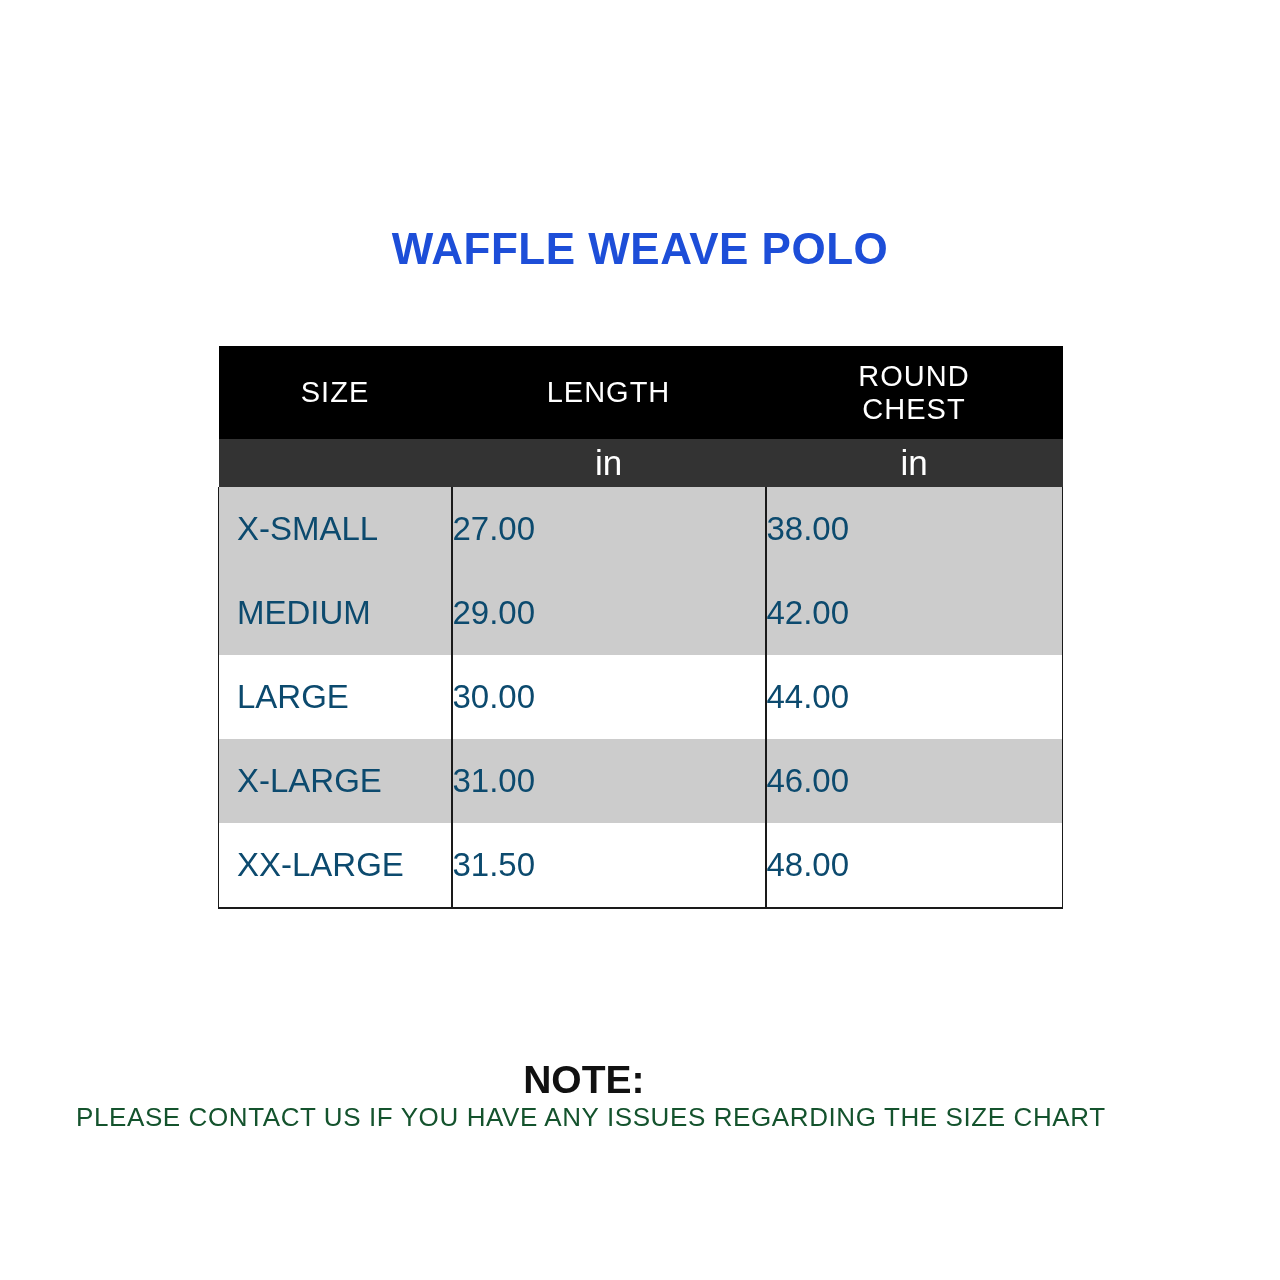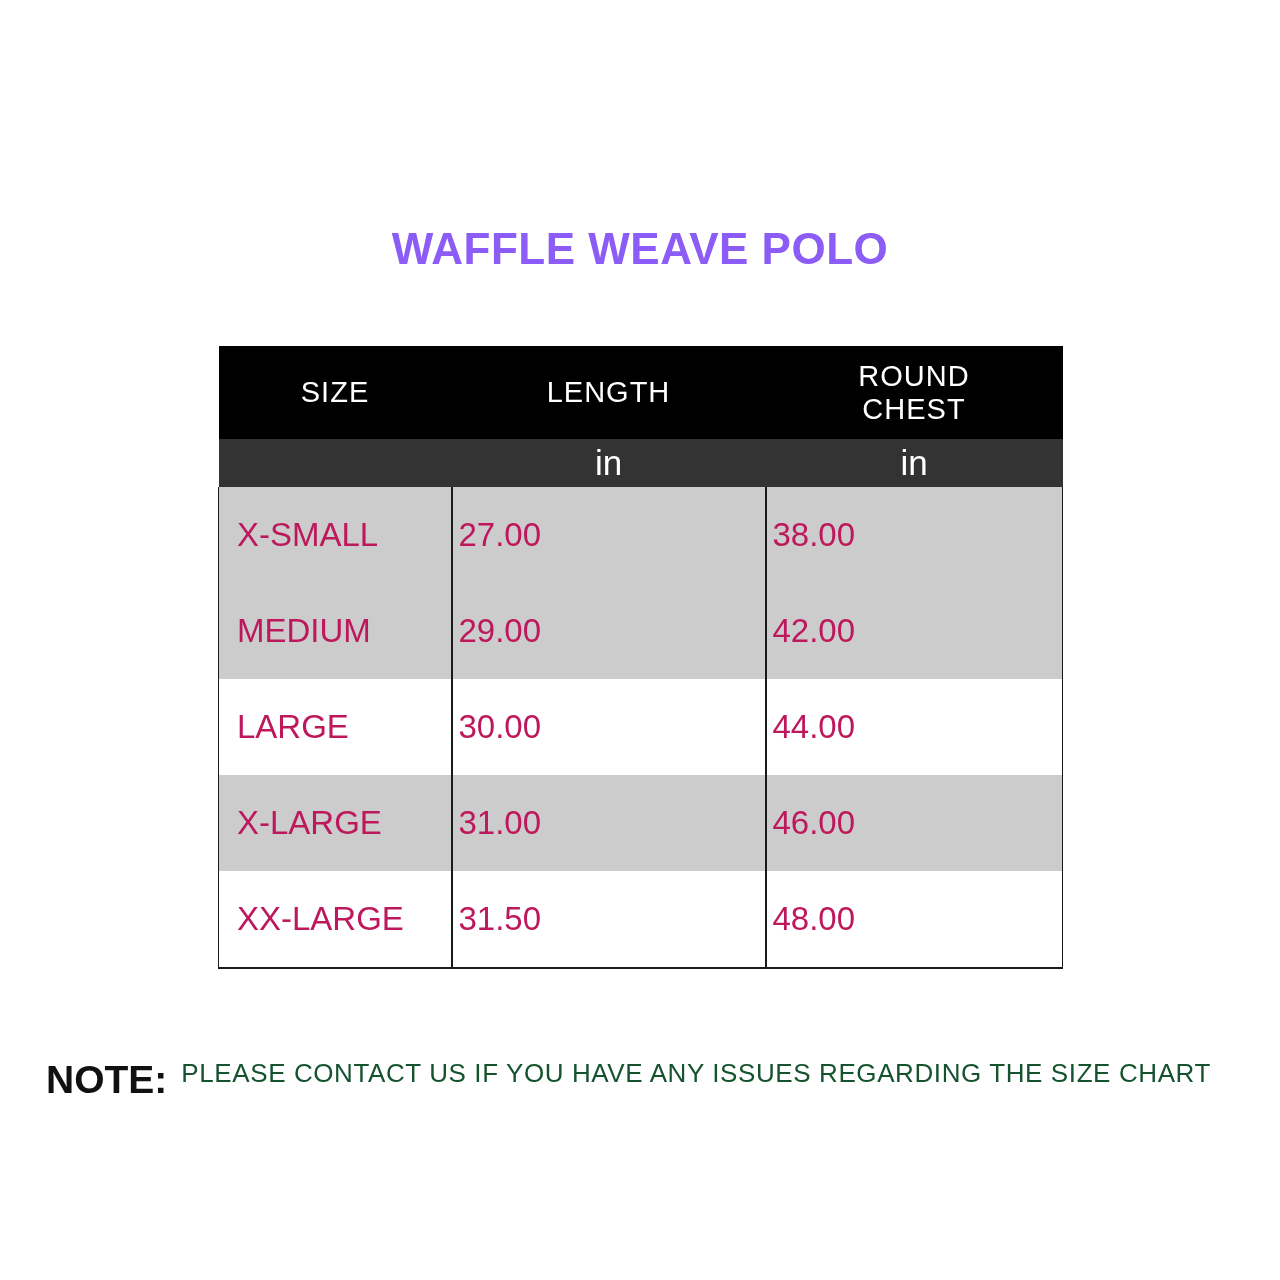--- a/index.html
+++ b/index.html
@@ -25,21 +25,21 @@
   
   .title {
     position: absolute;
     left: 0;
     right: 0;
     top: 196px;
     text-align: center;
     font-size: 44px;
     font-weight: bold;
     letter-spacing: 0.5px;
-    color: #8b5cf6;
+    color: #1d4ed8;
     line-height: 1.1;
   }
 
   
   .size-table {
     position: absolute;
     left: 218px;
     top: 346px;
     width: 844px;
     border-collapse: collapse;
@@ -74,24 +74,24 @@
     text-align: center;
     vertical-align: middle;
     height: 48px;
     padding: 0;
     border: 0;
   }
 
   
   .size-table tbody td {
     height: 84px;
-    padding: 6px;
+    padding: 0;
     font-size: 33px;
     font-weight: 400;
-    color: #be185d;
+    color: #0c4a6e;
     vertical-align: middle;
     background: #ffffff;
     border-left: 2px solid #1a1a1a;
     border-right: 0;
   }
   .size-table tbody td:first-child {
     border-left: 1px solid #1a1a1a;
     padding-left: 18px;
     text-align: left;
   }
@@ -104,25 +104,26 @@
   .size-table tbody tr.shaded td {
     background: #cccccc;
   }
   .size-table tbody tr:last-child td {
     border-bottom: 2px solid #1a1a1a;
   }
 
   
   .note {
     position: absolute;
-    left: 46px;
+    left: 62px;
     top: 1058px;
     display: flex;
-    align-items: flex-start;
+    align-items: center;
     white-space: nowrap;
+    flex-direction: column;
   }
   .note-label {
     font-size: 39px;
     font-weight: bold;
     letter-spacing: 0px;
     color: #111111;
   }
   .note-text {
     font-size: 26px;
     font-weight: 400;

